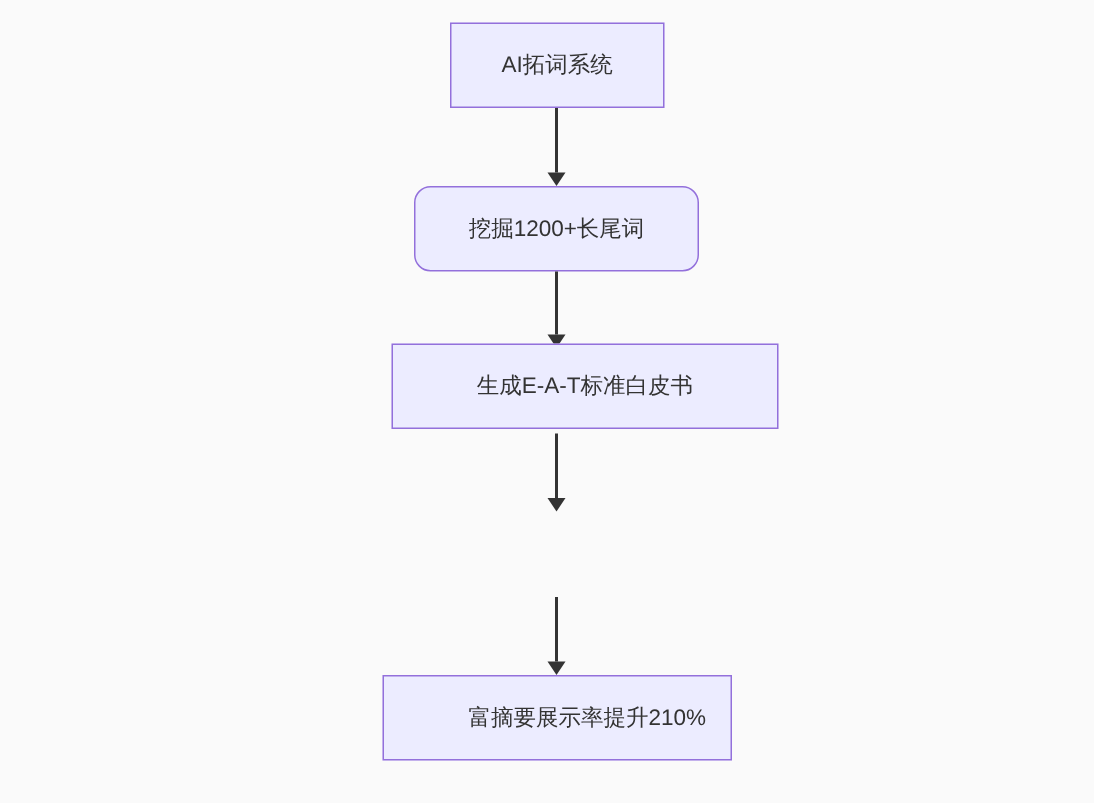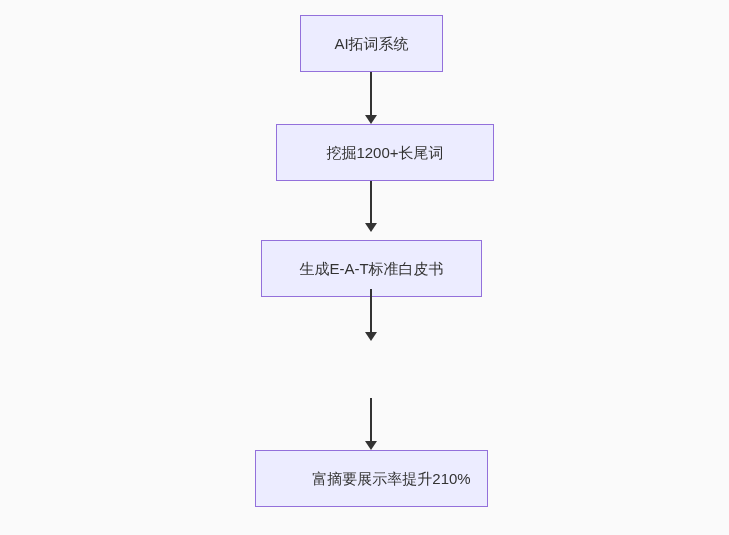--- a/index.html
+++ b/index.html
@@ -27,22 +27,22 @@
     font-size: 15px;
     line-height: 1;
     display: flex;
     align-items: center;
     justify-content: center;
     text-align: center;
     height: 57px;
   }
   
   .n1 { left: 300px; top: 15px;  width: 143px; }
-  .n2 { left: 276px; top: 124px; width: 218px; }
-  .n3 { left: 261px; top: 240px; width: 221px; }
+  .n2 { left: 276px; top: 124px; width: 190px; border-radius: 11px; }
+  .n3 { left: 261px; top: 229px; width: 258px; }
   .n4 { left: 263px; top: 341px; width: 217px; }
   .n5 { left: 255px; top: 450px; width: 233px; padding-left: 40px; }
 
   .arrow {
     position: absolute;
     left: 365px; 
     width: 12px;
     display: flex;
     flex-direction: column;
     align-items: center;

